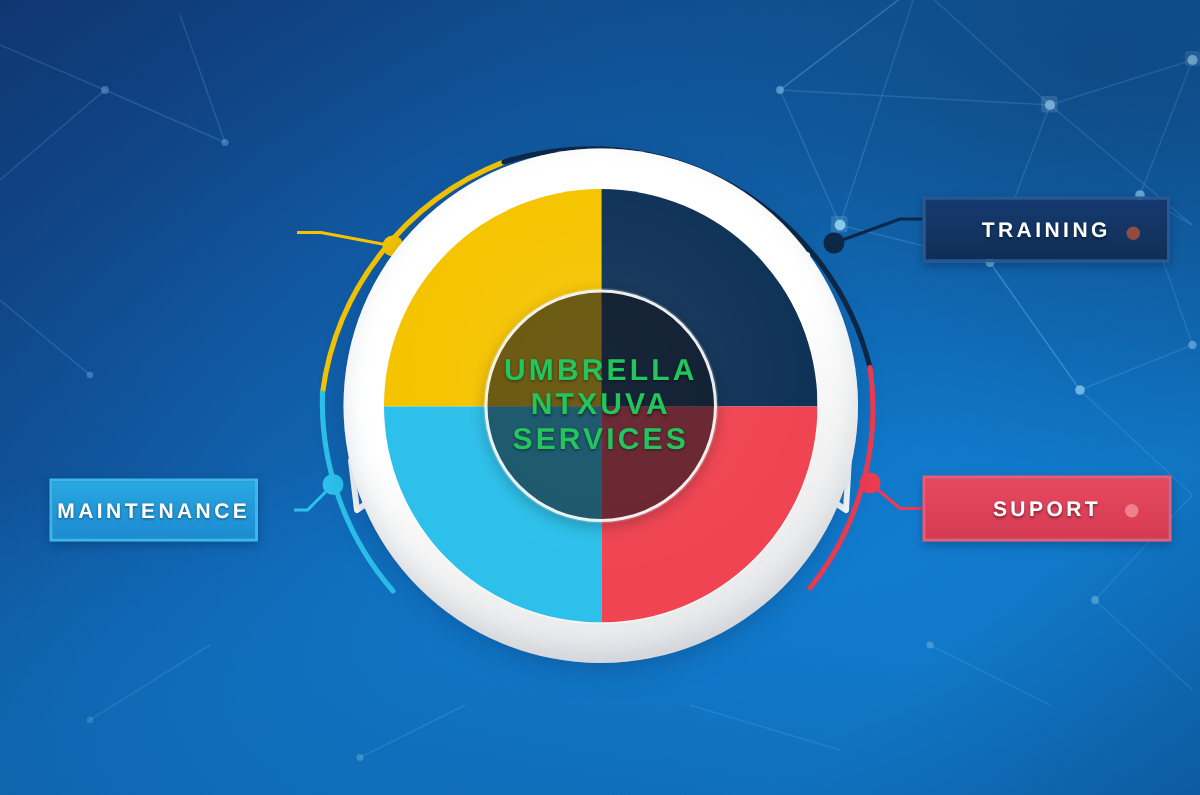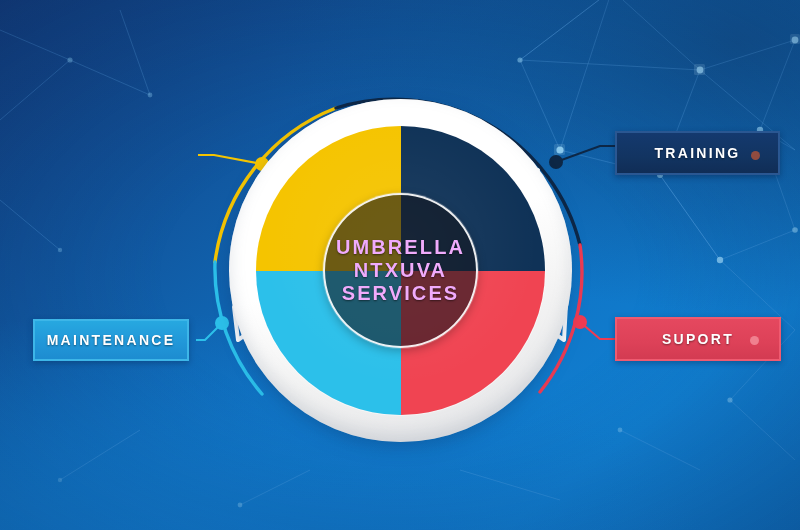--- a/index.html
+++ b/index.html
@@ -56,21 +56,21 @@
   }
   .hub{
     position:absolute;left:94px;top:94px;width:155px;height:155px;border-radius:50%;
     background:rgba(18,20,26,.60);
     border:2px solid rgba(255,255,255,.92);
     box-sizing:border-box;
     display:flex;align-items:center;justify-content:center;
     box-shadow:0 0 0 1px rgba(255,255,255,.18), 0 3px 10px rgba(0,0,0,.25);
   }
   .hub-text{
-    color:#f0abfc;text-align:center;font-weight:700;
+    color:#22c55e;text-align:center;font-weight:700;
     font-size:20px;line-height:23px;letter-spacing:2.1px;
     text-shadow:0 1px 2px rgba(0,0,0,.5);
     white-space:pre-line;
   }
 
   
   .label{
     position:absolute;box-sizing:border-box;
     display:flex;align-items:center;justify-content:center;
     font-weight:700;letter-spacing:2.3px;font-size:14px;
@@ -78,21 +78,21 @@
     text-shadow:0 1px 2px rgba(0,0,0,.45);
   }
   .lbl-customization{
     left:33px;top:133px;width:165px;height:45px;
     background:linear-gradient(180deg,#cfae2e 0%,#c8a625 55%,#bb9a1f 100%);
     border:2px solid #e0c64f;
     color:#ffffff;
     box-shadow:0 2px 6px rgba(5,30,70,.35);
   }
   .lbl-maintenance{
-    left:33px;top:319px;width:156px;height:42px;
+    left:33px;top:319px;width:139px;height:42px;
     background:linear-gradient(180deg,#27a8e0 0%,#2196d8 60%,#1d8cd0 100%);
     border:2px solid #3db6e8;
     box-shadow:0 2px 6px rgba(5,30,70,.35);
   }
   .lbl-training{
     left:615px;top:131px;width:165px;height:44px;
     background:linear-gradient(180deg,#14396e 0%,#123461 60%,#102d56 100%);
     border:2px solid #2a5792;
     box-shadow:0 2px 6px rgba(5,25,60,.40);
   }

